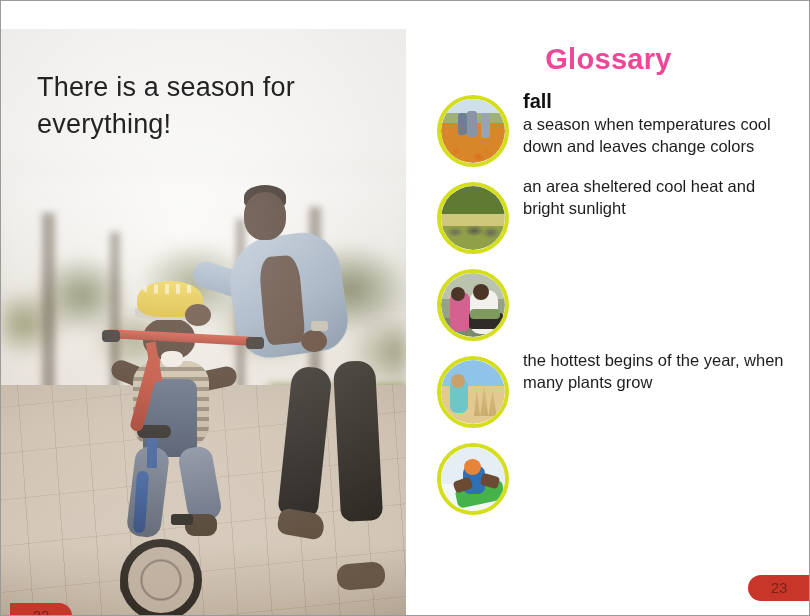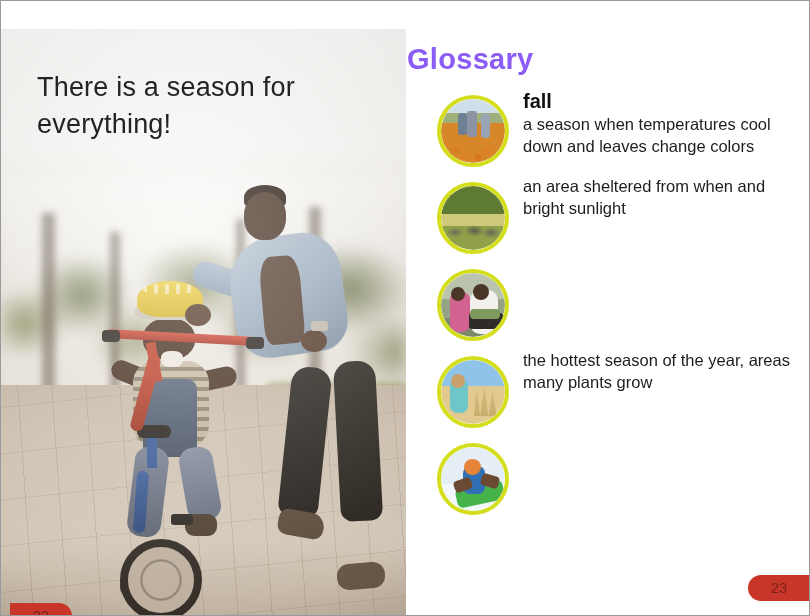--- a/index.html
+++ b/index.html
@@ -167,22 +167,22 @@
   .pedal{position:absolute;left:42%;top:79%;width:22px;height:11px;border-radius:3px;background:#2b2622;}
 
   .headline{
     position:absolute;left:36px;top:40px;width:330px;
     font-size:27px;line-height:1.36;color:#232323;font-weight:400;letter-spacing:.2px;
   }
 
   
   .page-right{position:absolute;left:406px;top:0;width:403px;height:614px;background:#fff;}
   .glossary-title{
-    position:absolute;top:42px;left:0;width:100%;text-align:left;
-    font-size:29px;font-weight:700;color:#8b5cf6;letter-spacing:.3px;
+    position:absolute;top:42px;left:0;width:100%;text-align:center;
+    font-size:29px;font-weight:700;color:#ec4899;letter-spacing:.3px;
   }
   .entries{position:absolute;top:88px;left:30px;right:16px;}
   .entry{display:flex;align-items:flex-start;margin-bottom:9px;}
   .thumb{
     flex:0 0 auto;width:72px;height:72px;border-radius:50%;
     border:4px solid #d4de1c;box-sizing:border-box;overflow:hidden;position:relative;
     margin-top:6px;
   }
   .thumb .inner{position:absolute;inset:0;border-radius:50%;overflow:hidden;}
   .etext{margin-left:14px;padding-top:0;}
@@ -309,21 +309,21 @@
           <div class="term">fall</div>
           <div class="def">a season when temperatures cool down and leaves change colors</div>
         </div>
       </div>
 
       <div class="entry">
         <div class="thumb">
           <div class="inner th-shade"></div>
         </div>
         <div class="etext">
-          <div class="def">an area sheltered from when and bright sunlight</div>
+          <div class="def">an area sheltered cool heat and bright sunlight</div>
         </div>
       </div>
 
       <div class="entry">
         <div class="thumb">
           <div class="inner th-spring"></div>
           <div class="fig" style="left:14%;top:30%;width:20px;height:40px;background:#d2628f;border-radius:8px;"></div>
           <div class="fig" style="left:16%;top:22%;width:14px;height:14px;border-radius:50%;background:#4a3526;"></div>
           <div class="fig" style="left:46%;top:26%;width:28px;height:44px;background:#f2f1ee;border-radius:10px;"></div>
           <div class="fig" style="left:50%;top:17%;width:16px;height:16px;border-radius:50%;background:#4a3526;"></div>
@@ -332,21 +332,21 @@
         </div>
       </div>
 
       <div class="entry">
         <div class="thumb">
           <div class="inner th-summer"></div>
           <div class="fig" style="left:14%;top:30%;width:18px;height:34px;background:#6fc6c8;border-radius:7px;"></div>
           <div class="fig" style="left:15%;top:22%;width:14px;height:14px;border-radius:50%;background:#c9a06a;"></div>
         </div>
         <div class="etext">
-          <div class="def">the hottest season of the year, areas many plants grow</div>
+          <div class="def">the hottest begins of the year, when many plants grow</div>
         </div>
       </div>
 
       <div class="entry">
         <div class="thumb">
           <div class="inner th-winter"></div>
           <div class="fig" style="left:24%;top:58%;width:48px;height:20px;background:#46b24a;border-radius:6px;transform:rotate(-12deg);"></div>
           <div class="fig" style="left:34%;top:30%;width:22px;height:28px;background:#2f6fb5;border-radius:7px;"></div>
           <div class="fig" style="left:36%;top:18%;width:17px;height:16px;border-radius:50%;background:#e8843a;"></div>
           <div class="fig" style="left:20%;top:50%;width:18px;height:12px;background:#6b4a33;border-radius:4px;transform:rotate(-20deg);"></div>

